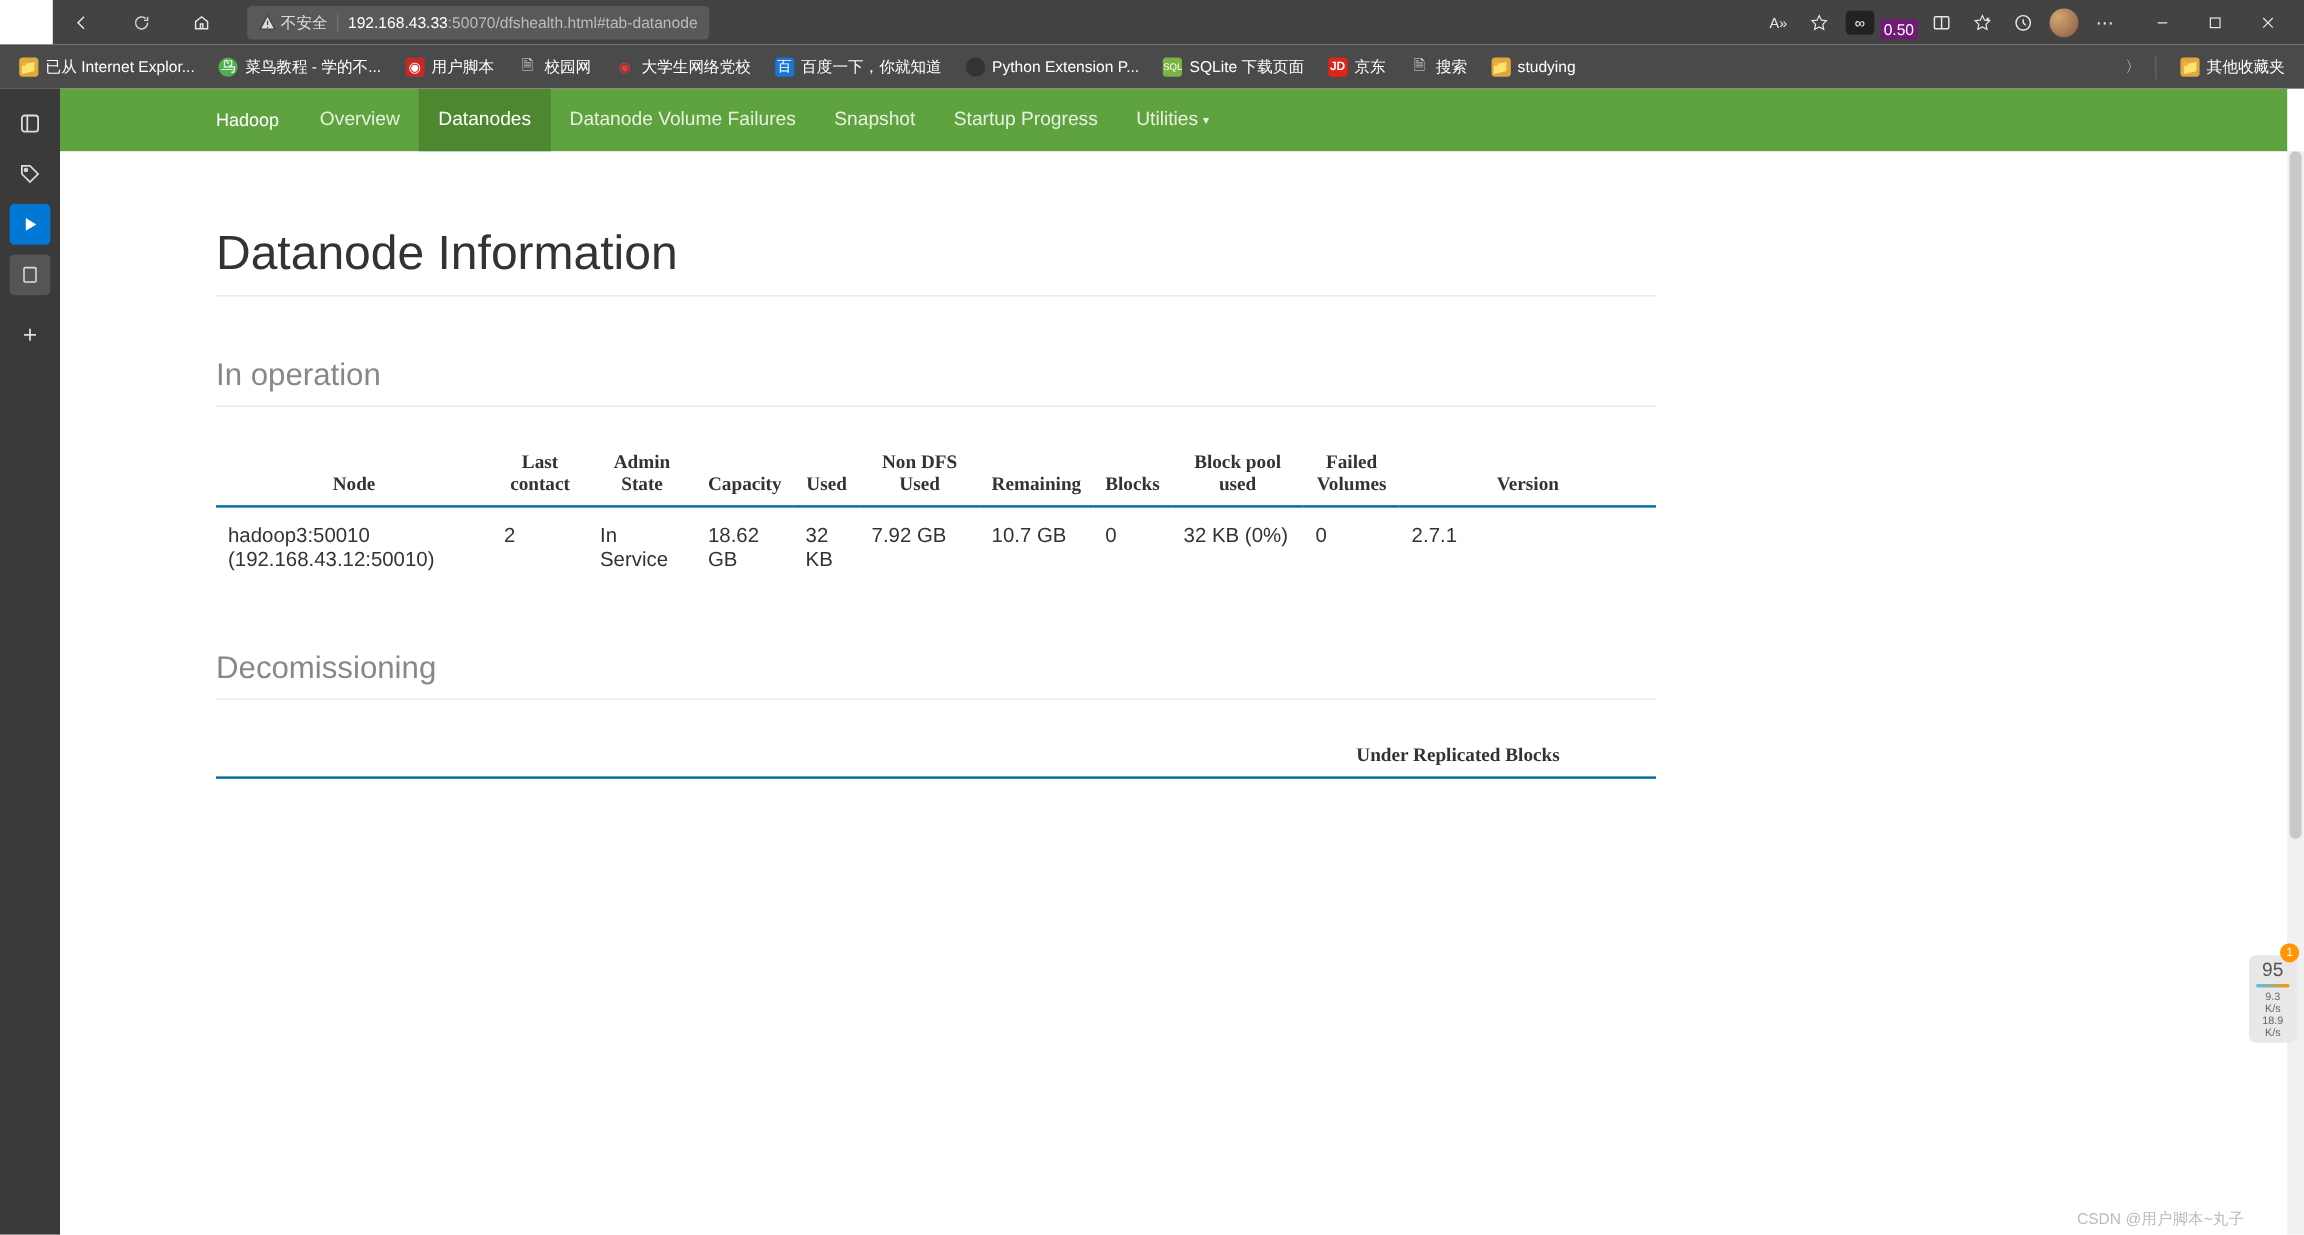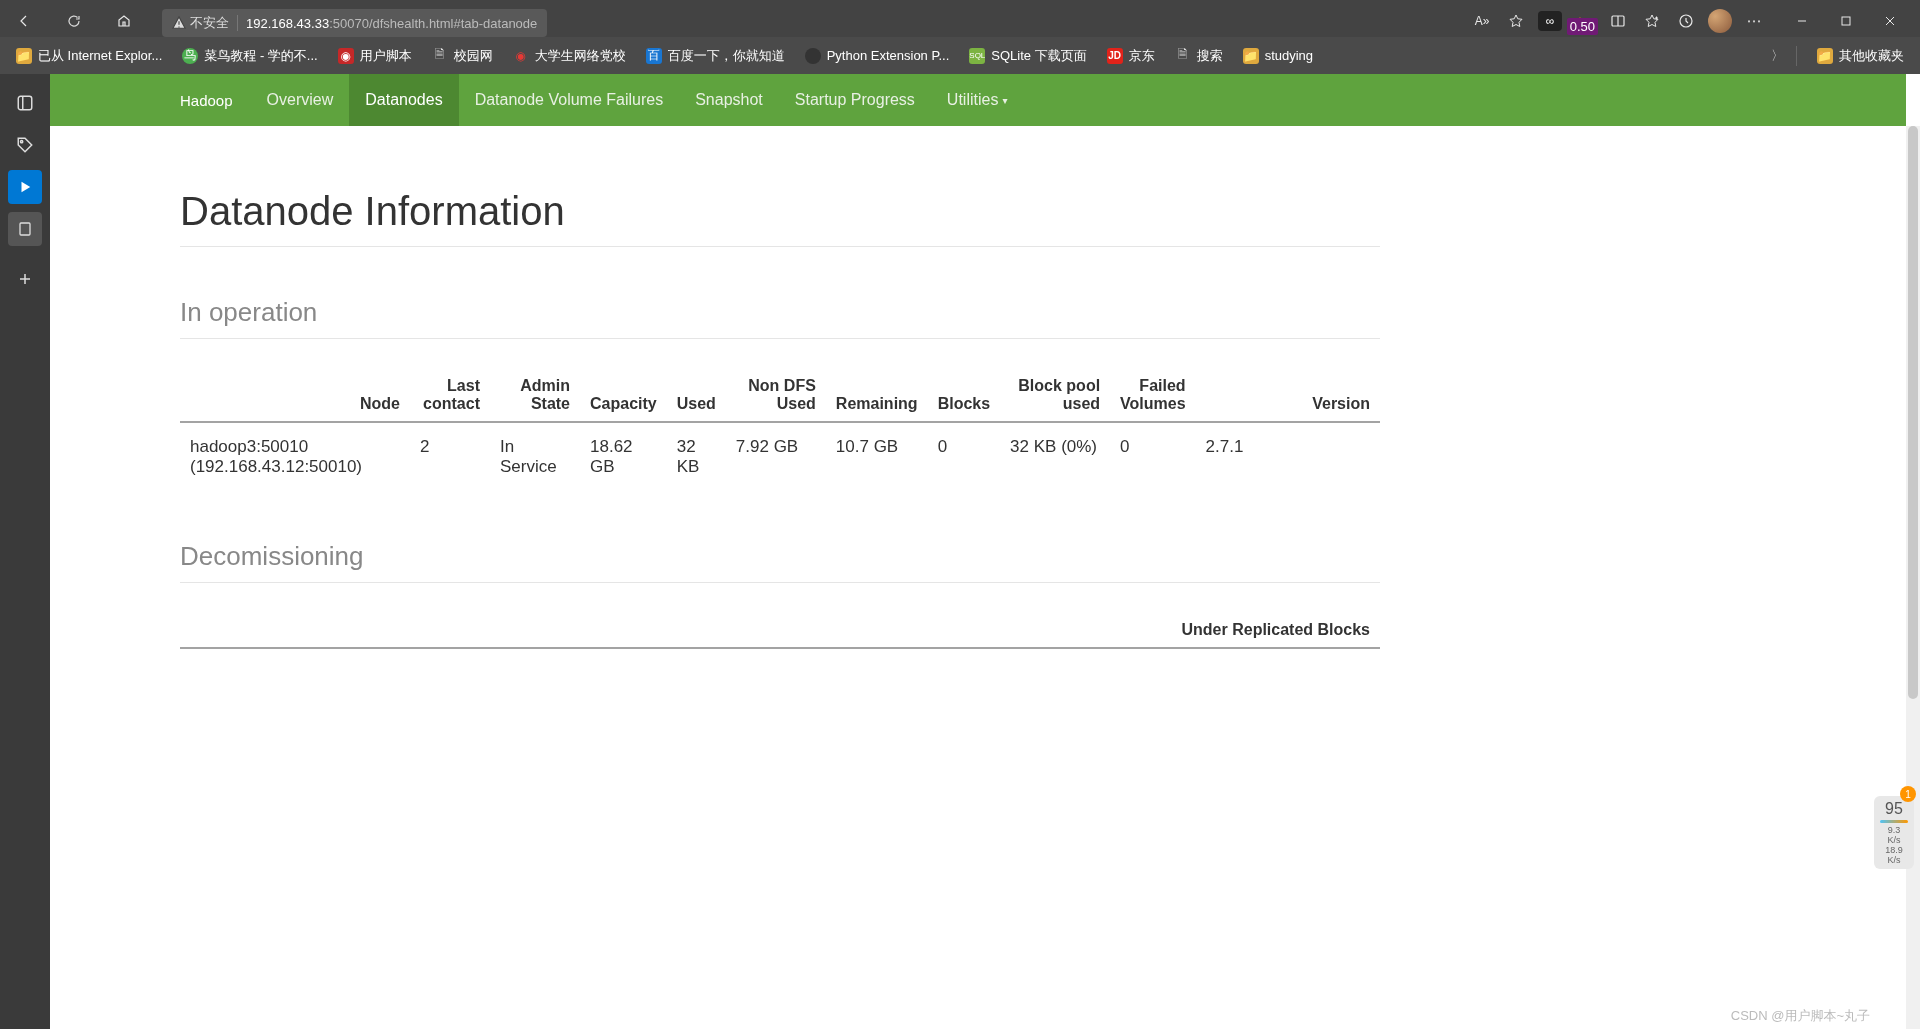--- a/index.html
+++ b/index.html
@@ -3,24 +3,25 @@
   <meta charset="utf-8">
   <style>
     * { margin: 0; padding: 0; box-sizing: border-box; }
     body { font-family: "Segoe UI", Arial, sans-serif; background: #fff; overflow: hidden; }
     
     
     .browser-top {
       background: #434343;
       height: 37px;
       display: flex;
-      align-items: flex-end;
+      align-items: center;
       padding: 0 8px;
       gap: 18px;
       color: #fff;
+      margin-left: 44px;
     }
     .browser-top .icon-btn {
       width: 32px; height: 32px;
       display: flex; align-items: center; justify-content: center;
       color: #e8e8e8;
       font-size: 15px;
       border-radius: 4px;
     }
     .addr-area {
       display: flex; align-items: center;
@@ -150,27 +151,28 @@
       border-bottom: 1px solid #e5e5e5;
       margin-bottom: 30px;
     }
     
     table.dn {
       width: 100%;
       border-collapse: collapse;
       margin-bottom: 50px;
     }
     table.dn th {
-      text-align: right;
+      text-align: center;
       font-weight: bold;
       font-size: 16px;
       color: #333;
       padding: 8px 10px;
-      border-bottom: 2px solid #a3a3a3;
+      border-bottom: 2px solid #0369a1;
       vertical-align: bottom;
+      font-family: Liberation Serif, serif;
     }
     table.dn td {
       font-size: 17px;
       color: #333;
       padding: 14px 10px;
       border-top: 1px solid #eee;
       vertical-align: top;
     }
     
     .scroll-track {

